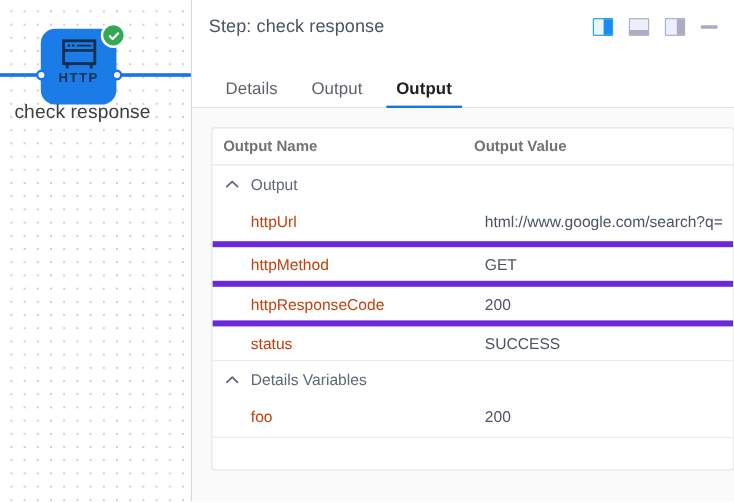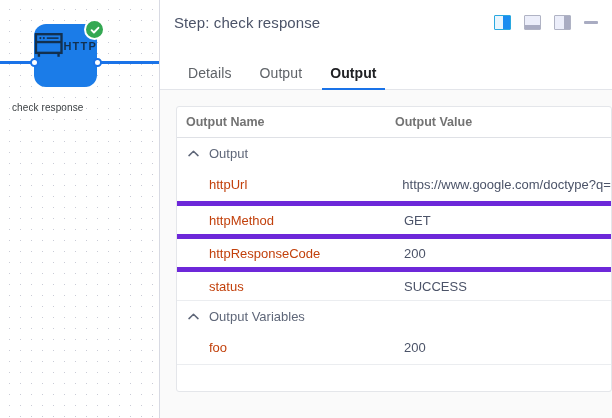--- a/index.html
+++ b/index.html
@@ -60,21 +60,21 @@
     border-radius: 12px;
     background: #1b7ce8;
     z-index: 3;
   }
 
   .node-icon {
     position: absolute;
     left: 0; top: 8px;
     width: 63px;
     display: flex;
-    flex-direction: row;
+    flex-direction: column;
     align-items: center;
   }
 
   .node-icon svg { display: block; }
 
   .node-icon-label {
     margin-top: 1px;
     color: #12304f;
     font-size: 11px;
     font-weight: bold;
@@ -106,22 +106,22 @@
     border: 2px solid #ffffff;
     z-index: 5;
     display: flex;
     align-items: center;
     justify-content: center;
   }
 
   .node-label {
     position: absolute;
     left: 12px;
-    top: 102px;
-    font-size: 10px;
+    top: 85px;
+    font-size: 16px;
     color: #3c4043;
     white-space: nowrap;
     letter-spacing: 0.1px;
     z-index: 3;
   }
 
   
   .panel {
     position: relative;
     flex: 1 1 auto;
@@ -396,21 +396,21 @@
           <span class="chev">
             <svg width="11" height="7" viewBox="0 0 11 7" aria-hidden="true">
               <path d="M1 5.6 L5.5 1.3 L10 5.6" fill="none" stroke="#5f6779" stroke-width="1.5" stroke-linecap="round" stroke-linejoin="round"></path>
             </svg>
           </span>
           <span class="group-label">Output</span>
         </div>
 
         <div class="data-row first">
           <div class="cell-name">httpUrl</div>
-          <div class="cell-value">https://www.google.com/doctype?q=</div>
+          <div class="cell-value">html://www.google.com/search?q=</div>
         </div>
 
         <div class="data-row">
           <div class="cell-name">httpMethod</div>
           <div class="cell-value">GET</div>
         </div>
 
         <div class="data-row">
           <div class="cell-name">httpResponseCode</div>
           <div class="cell-value">200</div>
@@ -421,21 +421,21 @@
           <div class="cell-name">status</div>
           <div class="cell-value">SUCCESS</div>
         </div>
 
         <div class="group-row" style="border-top:1px solid #ebedf0;height:31px;">
           <span class="chev">
             <svg width="11" height="7" viewBox="0 0 11 7" aria-hidden="true">
               <path d="M1 5.6 L5.5 1.3 L10 5.6" fill="none" stroke="#5f6779" stroke-width="1.5" stroke-linecap="round" stroke-linejoin="round"></path>
             </svg>
           </span>
-          <span class="group-label">Output Variables</span>
+          <span class="group-label">Details Variables</span>
         </div>
 
         <div class="data-row first">
           <div class="cell-name">foo</div>
           <div class="cell-value">200</div>
         </div>
 
         <div class="row-spacer"></div>
       </div>
     </div>

